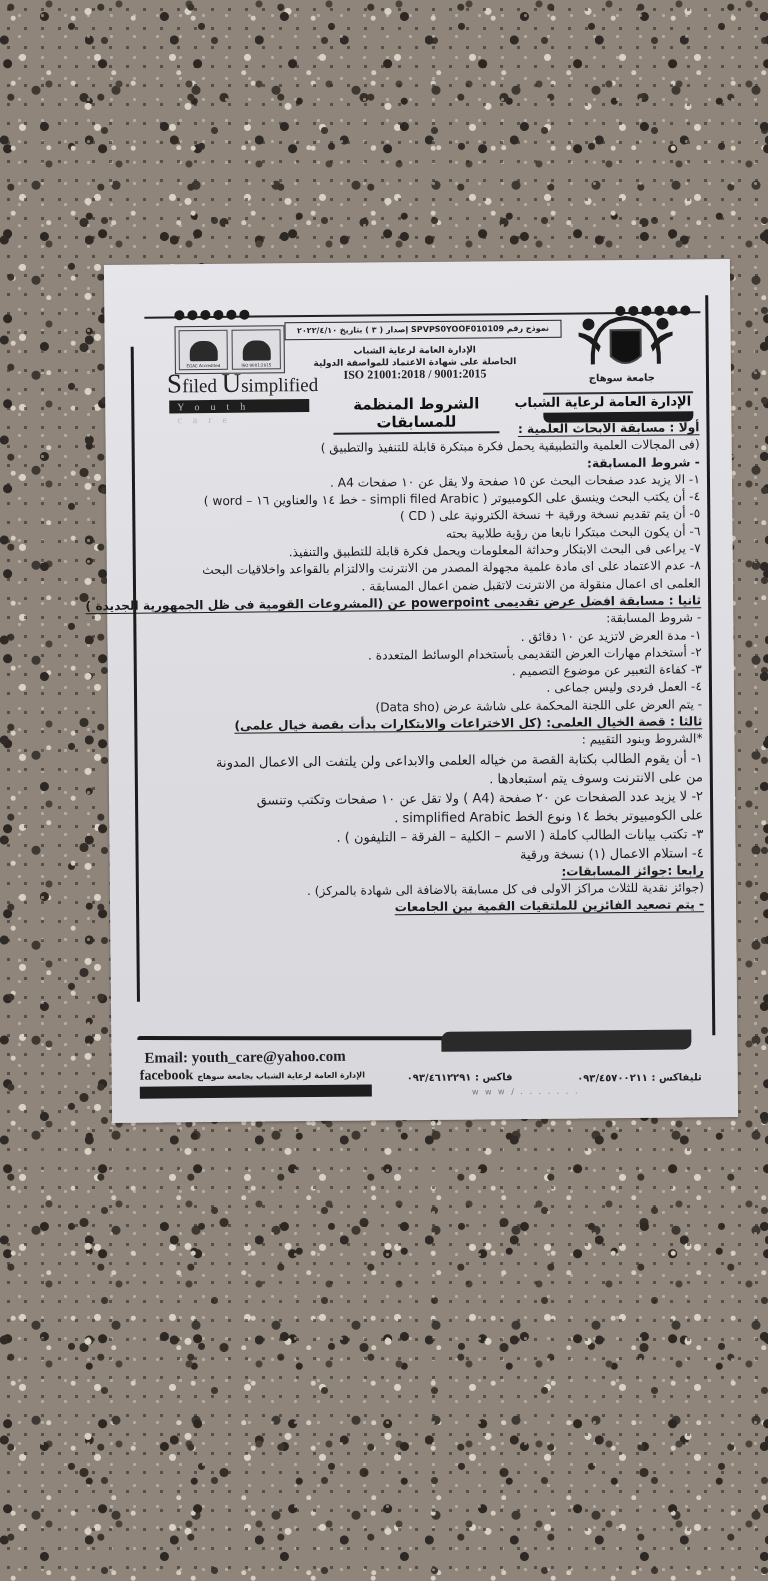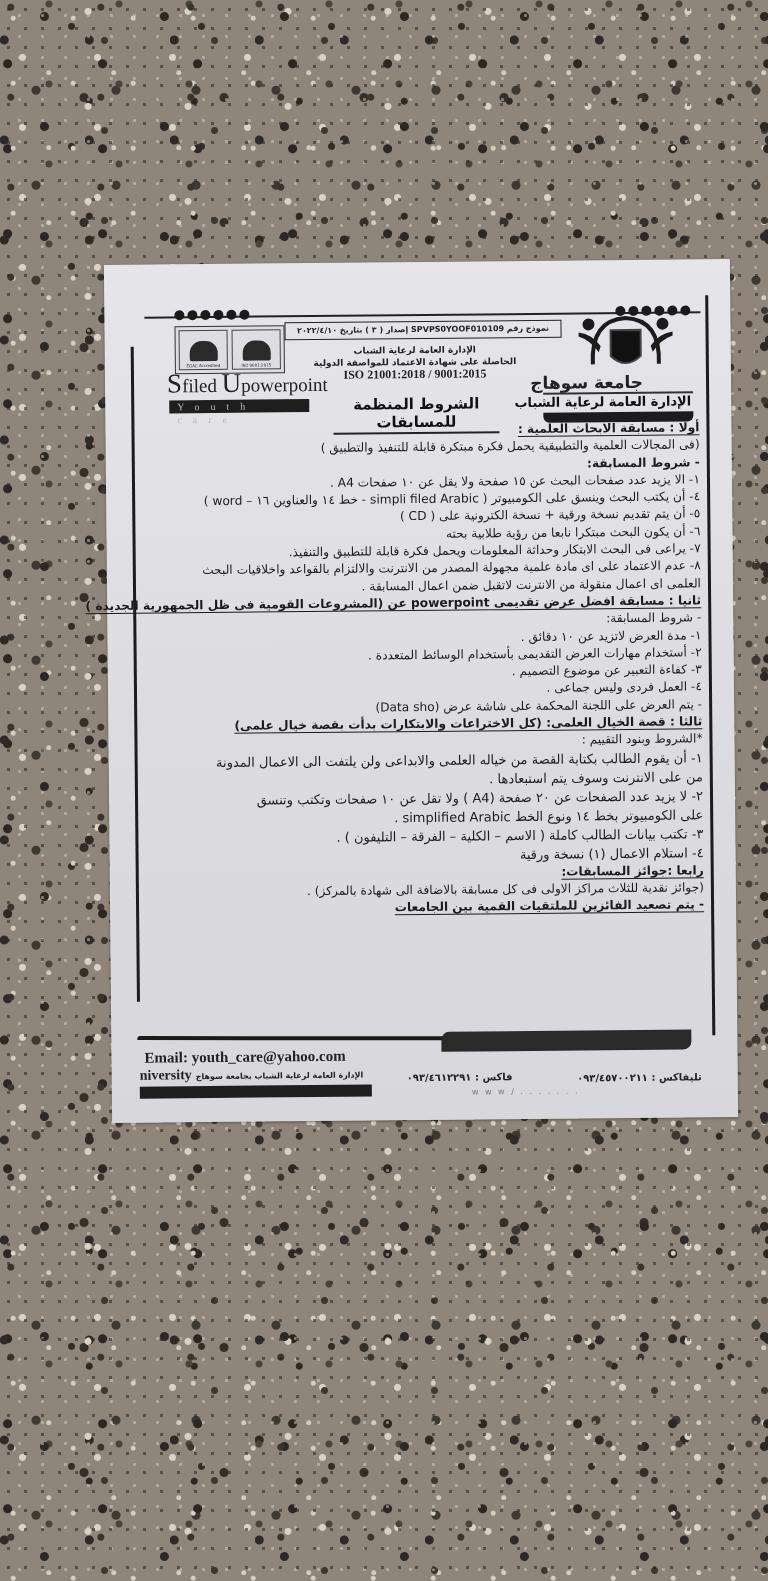--- a/index.html
+++ b/index.html
@@ -55,21 +55,21 @@
   .sohag { position:absolute; left:62px; top:104px; font-family:"Liberation Serif", serif; font-size:19px; color:#222; }
   .sohag .cap { font-size:27px; }
   .youth-bar { position:absolute; left:64px; top:136px; width:140px; height:13px; background:#1e1e1e; color:#bbb; font-family:"Liberation Serif", serif; font-size:10px; letter-spacing:11px; line-height:13px; padding-left:8px; box-sizing:border-box; }
 
   .form-box { position:absolute; left:180px; top:59px; width:275px; height:16px; border:1.5px solid #222; font-size:8px; line-height:16px; text-align:center; direction:rtl; color:#222; font-weight:bold; white-space:nowrap; overflow:hidden;}
   .hdr-center { position:absolute; left:205px; top:82px; width:210px; text-align:center; direction:rtl; font-size:9px; line-height:12px; color:#222; font-weight:bold; }
   .hdr-iso { font-family:"Liberation Serif", serif; font-size:12px; direction:ltr; }
   .hdr-main-title { position:absolute; left:228px; top:133px; width:166px; text-align:center; direction:rtl; font-size:15px; font-weight:bold; color:#111; border-bottom:2px solid #222; padding-bottom:1px; }
 
   .uni-logo { position:absolute; right:50px; top:52px; width:110px; height:70px; }
-  .uni-name { position:absolute; right:88px; top:112px; font-size:17px; font-weight:bold; color:#222; direction:rtl; }
+  .uni-name { position:absolute; right:76px; top:112px; font-size:10px; font-weight:bold; color:#222; direction:rtl; }
   .uni-rule { position:absolute; right:38px; top:132px; width:150px; height:1.5px; background:#333; }
   .uni-dept { position:absolute; right:40px; top:134px; font-size:13px; font-weight:bold; direction:rtl; color:#111; }
   .uni-bar { position:absolute; right:38px; top:152px; width:150px; height:10px; background:#1c1c1c; border-radius:0 0 6px 6px; }
 
   .body-text { position:absolute; left:48px; right:32px; top:160px; direction:rtl; text-align:right; color:#1c1c1c; font-size:12.2px; line-height:17.3px; }
   .body-text p { margin:0; white-space:nowrap; }
   .sec { font-weight:bold; text-decoration:underline; text-underline-offset:3px; }
   .bold { font-weight:bold; }
 
   .footer-rule { position:absolute; left:26px; top:773px; width:320px; height:4px; background:#1a1a1a; border-radius:3px 0 0 0; transform:rotate(0.6deg); }
@@ -112,21 +112,21 @@
   <div class="hdr-logo-left">
     <div class="cert">
         <div class="pic"></div>
         <span>EGAC Accredited</span>
       </div>
     <div class="cert">
         <div class="pic"></div>
         <span>ISO 9001:2015</span>
       </div>
   </div>
-  <div class="sohag"><span class="cap">S</span><span>filed </span><span class="cap">U</span><span>powerpoint</span></div>
+  <div class="sohag"><span class="cap">S</span><span>filed </span><span class="cap">U</span><span>simplified</span></div>
   <div class="youth-bar">Youth care</div>
 
   <div class="form-box">نموذج رقم SPVPS0YOOF010109 إصدار ( ٣ ) بتاريخ ٢٠٢٢/٤/١٠</div>
   <div class="hdr-center">
     <div>الإدارة العامة لرعاية الشباب</div>
     <div>الحاصلة على شهادة الاعتماد للمواصفة الدولية</div>
     <div class="hdr-iso">ISO 21001:2018 / 9001:2015</div>
   </div>
   <div class="hdr-main-title">الشروط المنظمة للمسابقات</div>
 
@@ -174,20 +174,20 @@
 
     <p class="sec">رابعا :جوائز المسابقات:</p>
     <p>(جوائز نقدية للثلاث مراكز الاولى فى كل مسابقة بالاضافة الى شهادة بالمركز) .</p>
     <p class="sec">- يتم تصعيد الفائزين للملتقيات القمية بين الجامعات</p>
   </div>
 
   <div class="footer-rule"></div>
   <div class="footer-bar-r"></div>
   <div class="email">Email: youth_care@yahoo.com</div>
   <div class="fb-line">
-    <span class="fb">niversity</span>
+    <span class="fb">facebook</span>
     <span class="ar">الإدارة العامة لرعاية الشباب بجامعة سوهاج</span>
   </div>
   <div class="footer-bar-l"></div>
   <div class="fax">فاكس : ٠٩٣/٤٦١٢٢٩١</div>
   <div class="telfax">تليفاكس : ٠٩٣/٤٥٧٠٠٢١١</div>
   <div class="faded">w w w / . . . . . . .</div>
 </div>
 
 </body></html>

